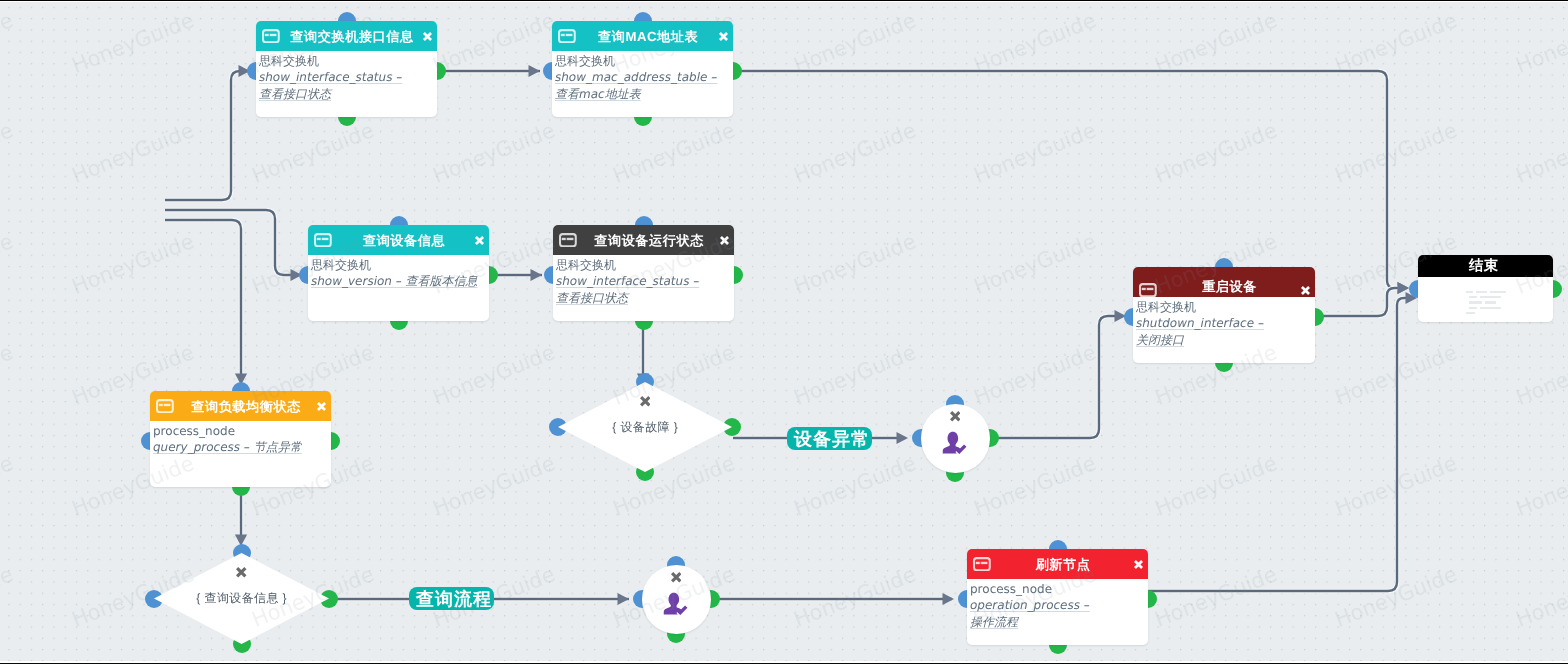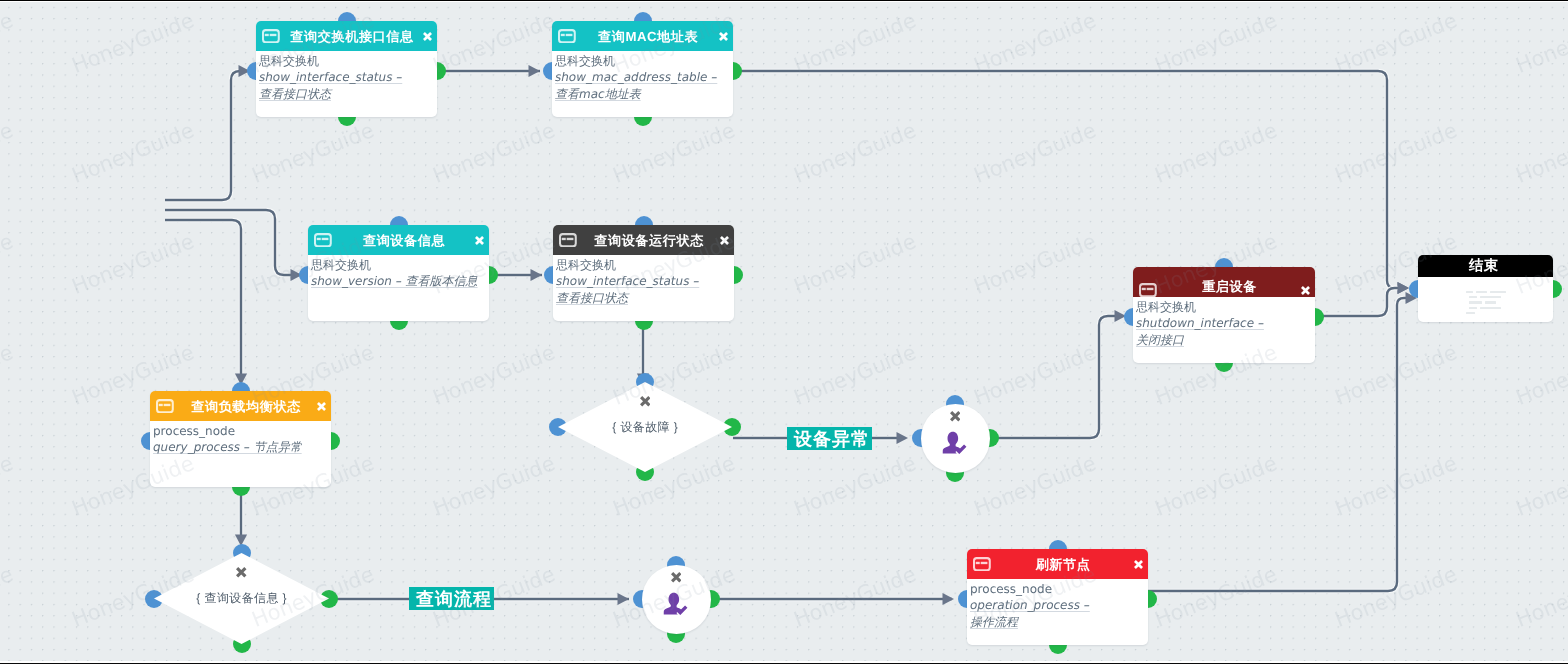--- a/index.html
+++ b/index.html
@@ -52,21 +52,21 @@
   .dia .lbl{position:absolute;left:0;right:0;text-align:center;
             font-size:12px;color:#4c5a68;letter-spacing:0.4px;text-indent:0.4px;line-height:18px;z-index:2;}
   .dia .xm{position:absolute;left:0;right:0;text-align:center;line-height:0;z-index:2;}
 
   .circwrap{position:absolute;}
   .circ{position:absolute;left:0;top:0;width:100%;height:100%;border-radius:50%;
         background:#fff;box-shadow:0 1px 2px rgba(55,70,85,.13);z-index:1;}
   .xm2{position:absolute;left:0;right:0;top:7.5px;text-align:center;line-height:0;z-index:2;}
   .uwrap{position:absolute;left:0;right:0;top:27px;display:flex;justify-content:center;z-index:2;}
 
-  .elabel{position:absolute;background:#04b5ab;color:#fff;border-radius:0;
+  .elabel{position:absolute;background:#04b5ab;color:#fff;border-radius:8px;
           font-size:18px;font-weight:bold;display:flex;align-items:center;
           justify-content:center;letter-spacing:1px;text-indent:5px;z-index:4;box-sizing:border-box;
           line-height:18px;}
 </style>
 </head>
 <body>
 
 <div id="canvas">
   <div class="dotgrid"></div>
   <div class="edgebar top"></div>

